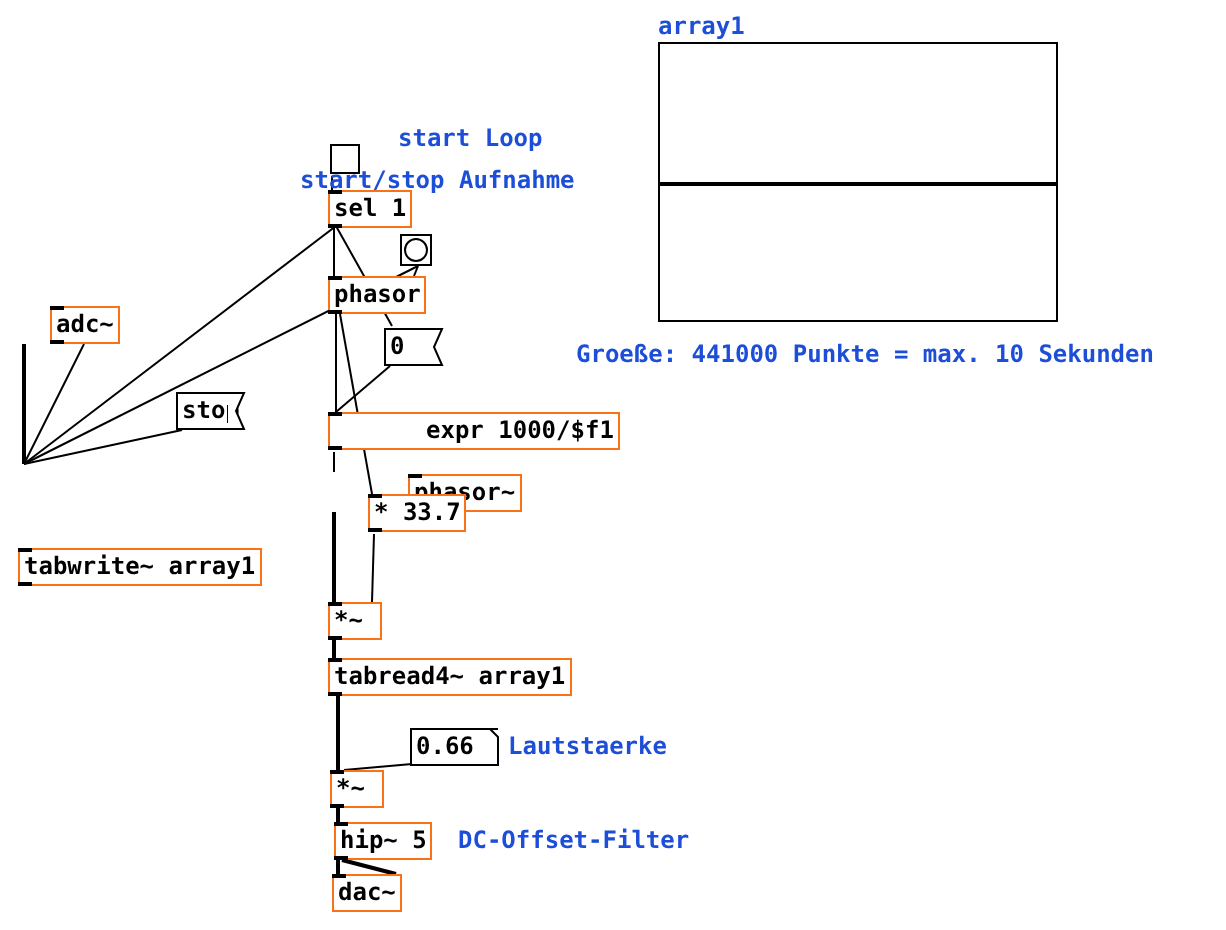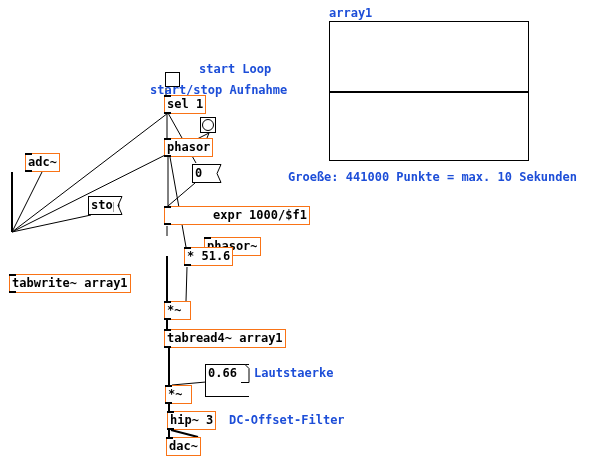--- a/index.html
+++ b/index.html
@@ -9,21 +9,21 @@
   .obj{position:absolute;box-sizing:border-box;border:1px solid #f97316;background:#fff;
        font-size:12px;font-weight:bold;line-height:16px;height:19px;padding:0 2px;white-space:nowrap;color:#000;}
   .obj::before,.obj::after{content:"";position:absolute;width:7px;height:2px;background:#000;}
   .obj::before{left:-1px;top:-1px;}
   .obj.noout::after{display:none;}
   .obj::after{left:-1px;bottom:-1px;}
   .msg{position:absolute;box-sizing:border-box;font-size:12px;font-weight:bold;line-height:16px;height:19px;
        padding:0 8px 0 2px;white-space:nowrap;color:#000;background:#fff;
        border:1px solid #000;border-right:none;}
   .msg .flag{position:absolute;right:-1px;top:-1px;width:9px;height:19px;}
-  .numbox{position:absolute;box-sizing:border-box;font-size:12px;font-weight:bold;line-height:16px;height:33px;
+  .numbox{position:absolute;box-sizing:border-box;font-size:12px;font-weight:bold;line-height:16px;height:19px;
        padding:0 12px 0 2px;white-space:nowrap;background:#fff;border:1px solid #000;border-right:none;}
   .numbox .corner{position:absolute;right:-1px;top:-1px;width:9px;height:19px;}
   .comment{position:absolute;font-size:12px;font-weight:bold;white-space:nowrap;color:#1d4ed8;line-height:14px;}
   .toggle{position:absolute;width:15px;height:15px;box-sizing:border-box;border:1px solid #000;background:#fff;}
   .bang{position:absolute;width:16px;height:16px;box-sizing:border-box;border:1px solid #000;background:#fff;}
   .bang .circ{position:absolute;left:1px;top:1px;width:12px;height:12px;border:1px solid #000;border-radius:50%;box-sizing:border-box;}
   .array{position:absolute;left:329px;top:21px;width:200px;height:140px;border:1px solid #000;box-sizing:border-box;background:#fff;}
   .array .zero{position:absolute;left:0;right:0;top:69px;height:2px;background:#000;}
 </style>
 </head>
@@ -108,30 +108,30 @@
       <polyline points="0,0.5 8,0.5 4,9.5 8,18.5 0,18.5" fill="#fff" stroke="#000" stroke-width="1"></polyline>
     </svg>
 </div>
 
 <div class="obj" style="left:9px;top:232px;margin-top:42px;">tabwrite~ array1</div>
 
 <div class="obj" style="left:164px;top:206px;padding-left:48px;">expr 1000/$f1</div>
 
 <div class="obj" style="left:164px;top:237px;margin-left:40px;">phasor~</div>
 
-<div class="obj" style="left:184px;top:247px;">* 51.6</div>
+<div class="obj" style="left:184px;top:247px;">* 33.7</div>
 
 <div class="obj" style="left:164px;top:301px;width:27px;">*~</div>
 
 <div class="obj" style="left:164px;top:329px;">tabread4~ array1</div>
 
 <div class="numbox" style="left:205px;top:364px;width:44px;">
   <span>0.66</span>
   <svg class="corner" viewBox="0 0 9 19">
       <polyline points="0,0.5 4,0.5 8,4.5 8,18.5 0,18.5" fill="#fff" stroke="#000" stroke-width="1"></polyline>
     </svg>
 </div>
 
 <div class="obj" style="left:165px;top:385px;width:27px;">*~</div>
 
-<div class="obj" style="left:167px;top:411px;">hip~ 3</div>
+<div class="obj" style="left:167px;top:411px;">hip~ 5</div>
 
 <div class="obj noout" style="left:166px;top:437px;">dac~</div>
 
 </body></html>

